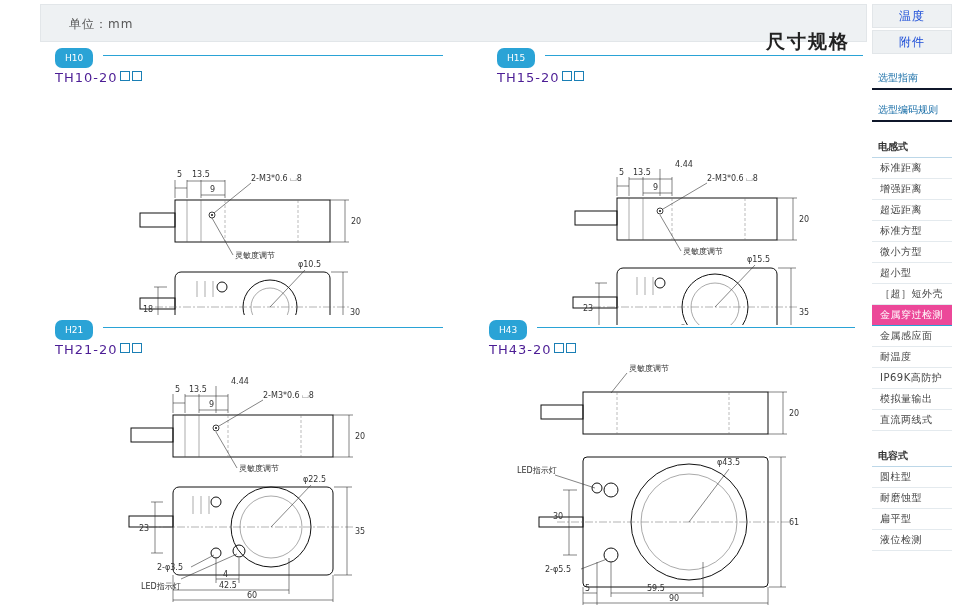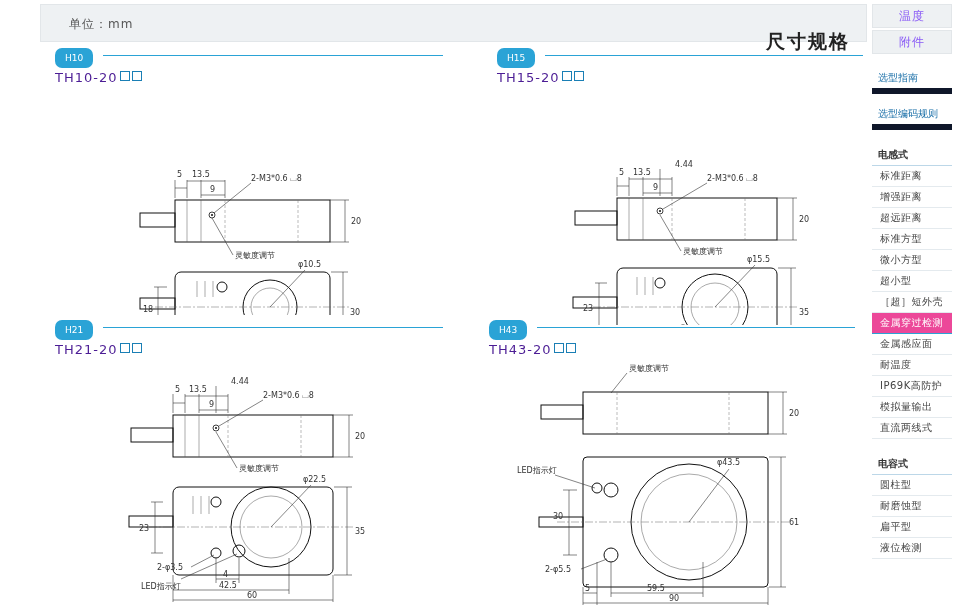--- a/index.html
+++ b/index.html
@@ -25,25 +25,25 @@
     position:absolute;right:16px;top:24px;font-size:19px;color:#222;
     font-weight:bold;letter-spacing:2px;
   }
 
   
   .sidebar{position:absolute;left:872px;top:4px;width:80px;}
   .sb-top{margin-bottom:2px;}
   .sb-top .item{
     background:#eef1f3;border:1px solid #e2e6e9;
     height:22px;line-height:22px;text-align:center;
-    font-size:12px;color:#8b5cf6;margin-bottom:2px;letter-spacing:1px;
+    font-size:12px;color:#1d4ed8;margin-bottom:2px;letter-spacing:1px;
   }
   .sb-group{margin-top:14px;}
   .sb-head{
-    border-bottom:6px solid #0f172a;
+    border-bottom:2px solid #0f172a;
     font-size:10px;color:#1a6fa8;padding:3px 4px 3px 6px;
   }
   .sb-link{
     border-bottom:1px solid #e4eaee;
     font-size:10px;color:#444;padding:3px 8px 3px 8px;
     letter-spacing:0.5px;
   }
   .sb-link.active{background:#ec4899;color:#fff;border-bottom-color:#2aa3d6;}
   .sb-cap{
     font-size:10px;color:#333;padding:4px 4px 3px 6px;

